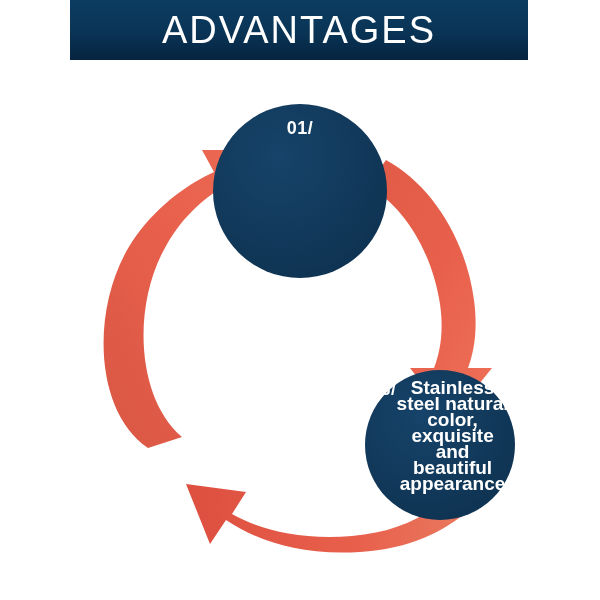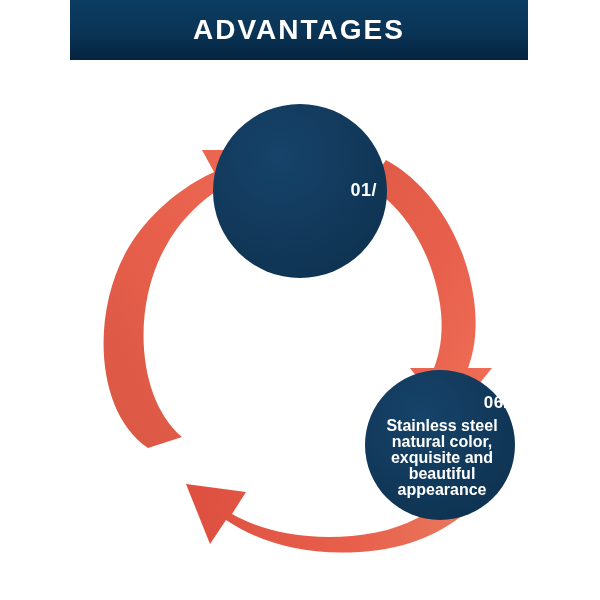--- a/index.html
+++ b/index.html
@@ -29,22 +29,22 @@
     width: 458px;
     height: 60px;
     background: linear-gradient(180deg, #0b3a5e 0%, #0a3455 45%, #062votes 60%, #052038 100%);
     background: linear-gradient(180deg, #0b3c61 0%, #0a3557 50%, #062440 100%);
     display: flex;
     align-items: center;
     justify-content: center;
   }
   .header-title {
     color: #ffffff;
-    font-size: 28px;
-    font-weight: bold;
+    font-size: 38px;
+    font-weight: normal;
     letter-spacing: 2.0px;
     font-family: "Liberation Sans", sans-serif;
     text-align: right;
     line-height: 1;
   }
 
   
   #cycle-svg {
     position: absolute;
     left: 0;
@@ -53,22 +53,22 @@
     height: 600px;
   }
 
   
   .node-circle {
     position: absolute;
     border-radius: 50%;
     background: radial-gradient(circle at 38% 30%, #16436a 0%, #123a5c 45%, #0d2f4c 100%);
     color: #ffffff;
     display: flex;
-    flex-direction: column;
-    align-items: flex-end;
+    flex-direction: row;
+    align-items: flex-start;
     justify-content: center;
     text-align: center;
     box-sizing: border-box;
   }
   #circle-01 {
     left: 213px;
     top: 104px;
     width: 174px;
     height: 174px;
     padding: 14px 10px 10px 10px;
@@ -110,21 +110,21 @@
     line-height: 16px;
     letter-spacing: 0.15px;
     width: 148px;
   }
   #circle-02 .node-body {
     font-size: 13px;
     line-height: 16px;
     width: 140px;
   }
   #circle-03 .node-body {
-    font-size: 16px;
+    font-size: 19px;
     line-height: 16px;
     width: 134px;
   }
 </style>
 </head>
 <body>
 
 <div id="canvas">
 
   <div class="header-banner">

